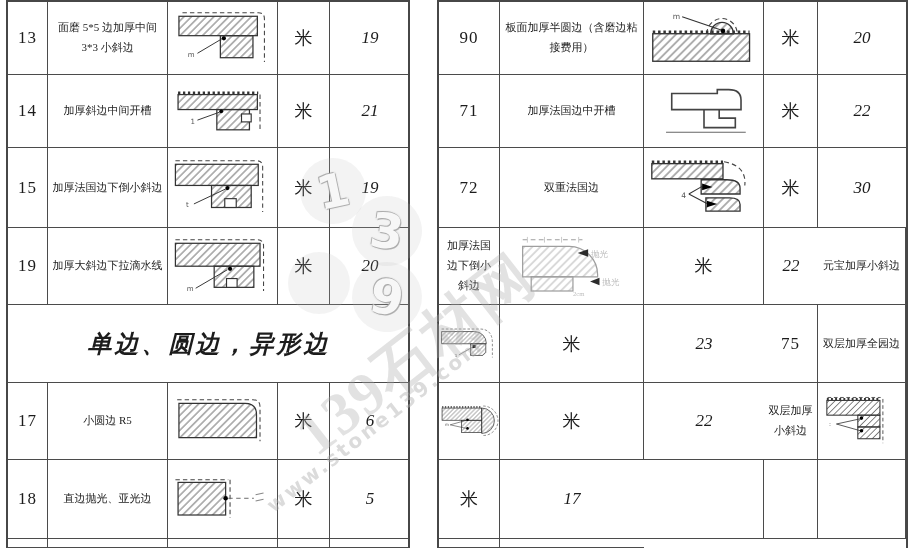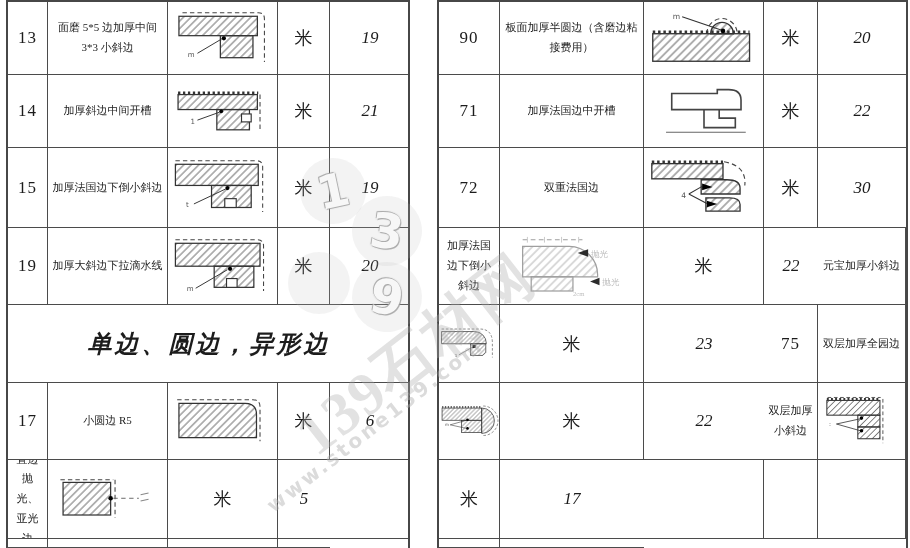--- a/index.html
+++ b/index.html
@@ -160,20 +160,21 @@
             <pattern id="p-small-round-r5" width="6" height="6" patternUnits="userSpaceOnUse" patternTransform="rotate(45)">
               <line x1="3" y1="0" x2="3" y2="6" stroke="#777" stroke-width="1.2"></line>
             </pattern>
           </defs>
           <path d="M7,2 H93 Q101,2 101,10 V49" fill="none" stroke="#444" stroke-width="1.2" stroke-dasharray="5 3.5"></path>
           <path d="M9,6 H84 Q97,6 97,19 V45 H9 Z" fill="url(#p-small-round-r5)" stroke="#333" stroke-width="1.4"></path>
         </svg>
       </div>
       <div class="cell unit">米</div>
       <div class="cell price lastcol">6</div>
+      <div class="cell num">18</div>
       <div class="cell desc">直边抛光、亚光边</div>
       <div class="cell diagram">
         <svg viewBox="0 0 118 48" width="104" xmlns="http://www.w3.org/2000/svg">
           <defs>
             <pattern id="p-straight-polished" width="6" height="6" patternUnits="userSpaceOnUse" patternTransform="rotate(45)">
               <line x1="3" y1="0" x2="3" y2="6" stroke="#777" stroke-width="1.2"></line>
             </pattern>
           </defs>
           <path d="M5,2 H65 M67,2 V45" fill="none" stroke="#444" stroke-width="1.2" stroke-dasharray="5 3.5"></path>
           <rect x="8" y="5" width="54" height="37" fill="url(#p-straight-polished)" stroke="#333" stroke-width="1.4"></rect>

